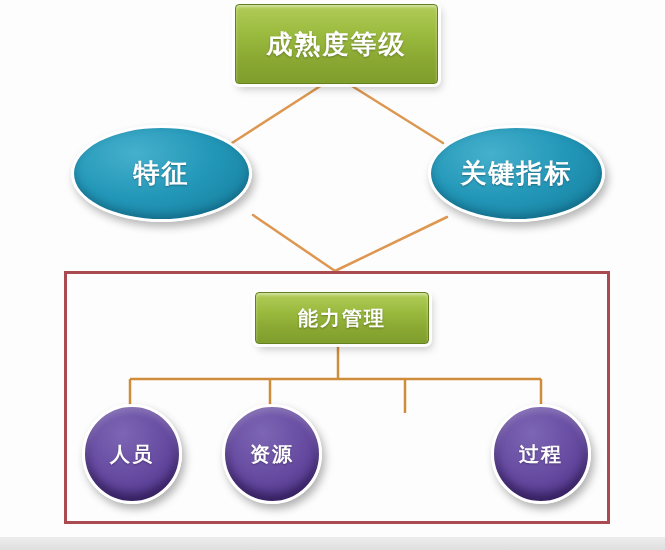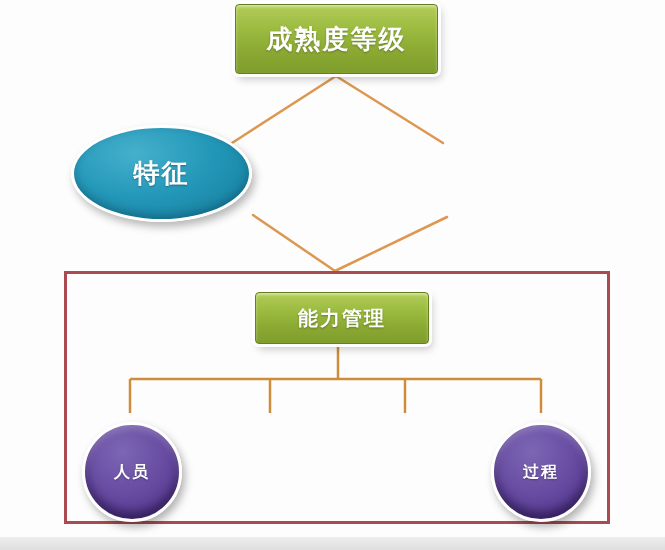--- a/index.html
+++ b/index.html
@@ -45,21 +45,21 @@
   .greenbox {
     border-radius: 4px;
     border: 1px solid #63801f;
     background: linear-gradient(180deg, #b2cc58 0%, #9aba3e 38%, #8aa832 70%, #7f9d2b 100%);
     box-shadow: 0 0 0 3px rgba(255,255,255,0.95), 3px 5px 8px rgba(0,0,0,0.22),
                 inset 0 2px 3px rgba(255,255,255,0.45);
     font-size: 26px;
     font-weight: bold;
     letter-spacing: 2px;
   }
-  .box1 { left: 235px; top: 4px; width: 203px; height: 70px; }
+  .box1 { left: 235px; top: 4px; width: 203px; height: 80px; }
   .box2 { left: 255px; top: 292px; width: 174px; height: 52px; font-size: 20px; }
   .ellipse {
     border-radius: 50%;
     border: 3px solid #ffffff;
     background: radial-gradient(ellipse at 35% 28%, #45b0cc 0%, #2397b8 48%, #147a99 100%);
     box-shadow: 3px 5px 9px rgba(0,0,0,0.28), inset 0 -4px 8px rgba(0,40,60,0.30);
     font-size: 26px;
     font-weight: bold;
     letter-spacing: 2px;
   }
@@ -73,24 +73,24 @@
     box-sizing: border-box;
     background: transparent;
   }
   .circle {
     width: 100px; height: 100px;
     border-radius: 50%;
     border: 3px solid #ffffff;
     background: radial-gradient(circle at 40% 28%, #7d66b4 0%, #64489f 55%, #503687 85%, #42296f 100%);
     box-shadow: 3px 5px 9px rgba(0,0,0,0.30), inset 0 -7px 10px rgba(25,10,55,0.55),
                 inset 0 4px 6px rgba(255,255,255,0.22);
-    font-size: 16px;
+    font-size: 20px;
     font-weight: bold;
     letter-spacing: 2px;
-    top: 422px;
+    top: 404px;
   }
   .c1 { left: 82px; }
   .c2 { left: 222px; }
   .c3 { left: 355px; }
   .c4 { left: 491px; align-items: center; }
   .bottom-strip {
     position: absolute;
     left: 0; top: 537px;
     width: 665px; height: 13px;
     background: linear-gradient(180deg, #ededed 0%, #dfdfdf 100%);
@@ -117,29 +117,35 @@
   <div class="red-frame"></div>
 
   <div class="node greenbox box1">
     <span>成熟度等级</span>
   </div>
 
   <div class="node ellipse el-left">
     <span>特征</span>
   </div>
 
+  <div class="node ellipse el-right">
+    <span>关键指标</span>
+  </div>
 
   <div class="node greenbox box2">
     <span>能力管理</span>
   </div>
 
   <div class="node circle c1">
     <span>人员</span>
   </div>
 
+  <div class="node circle c2">
+    <span>资源</span>
+  </div>
 
 
   <div class="node circle c4">
     <span>过程</span>
   </div>
 
   <div class="bottom-strip"></div>
 
 </div>
 

